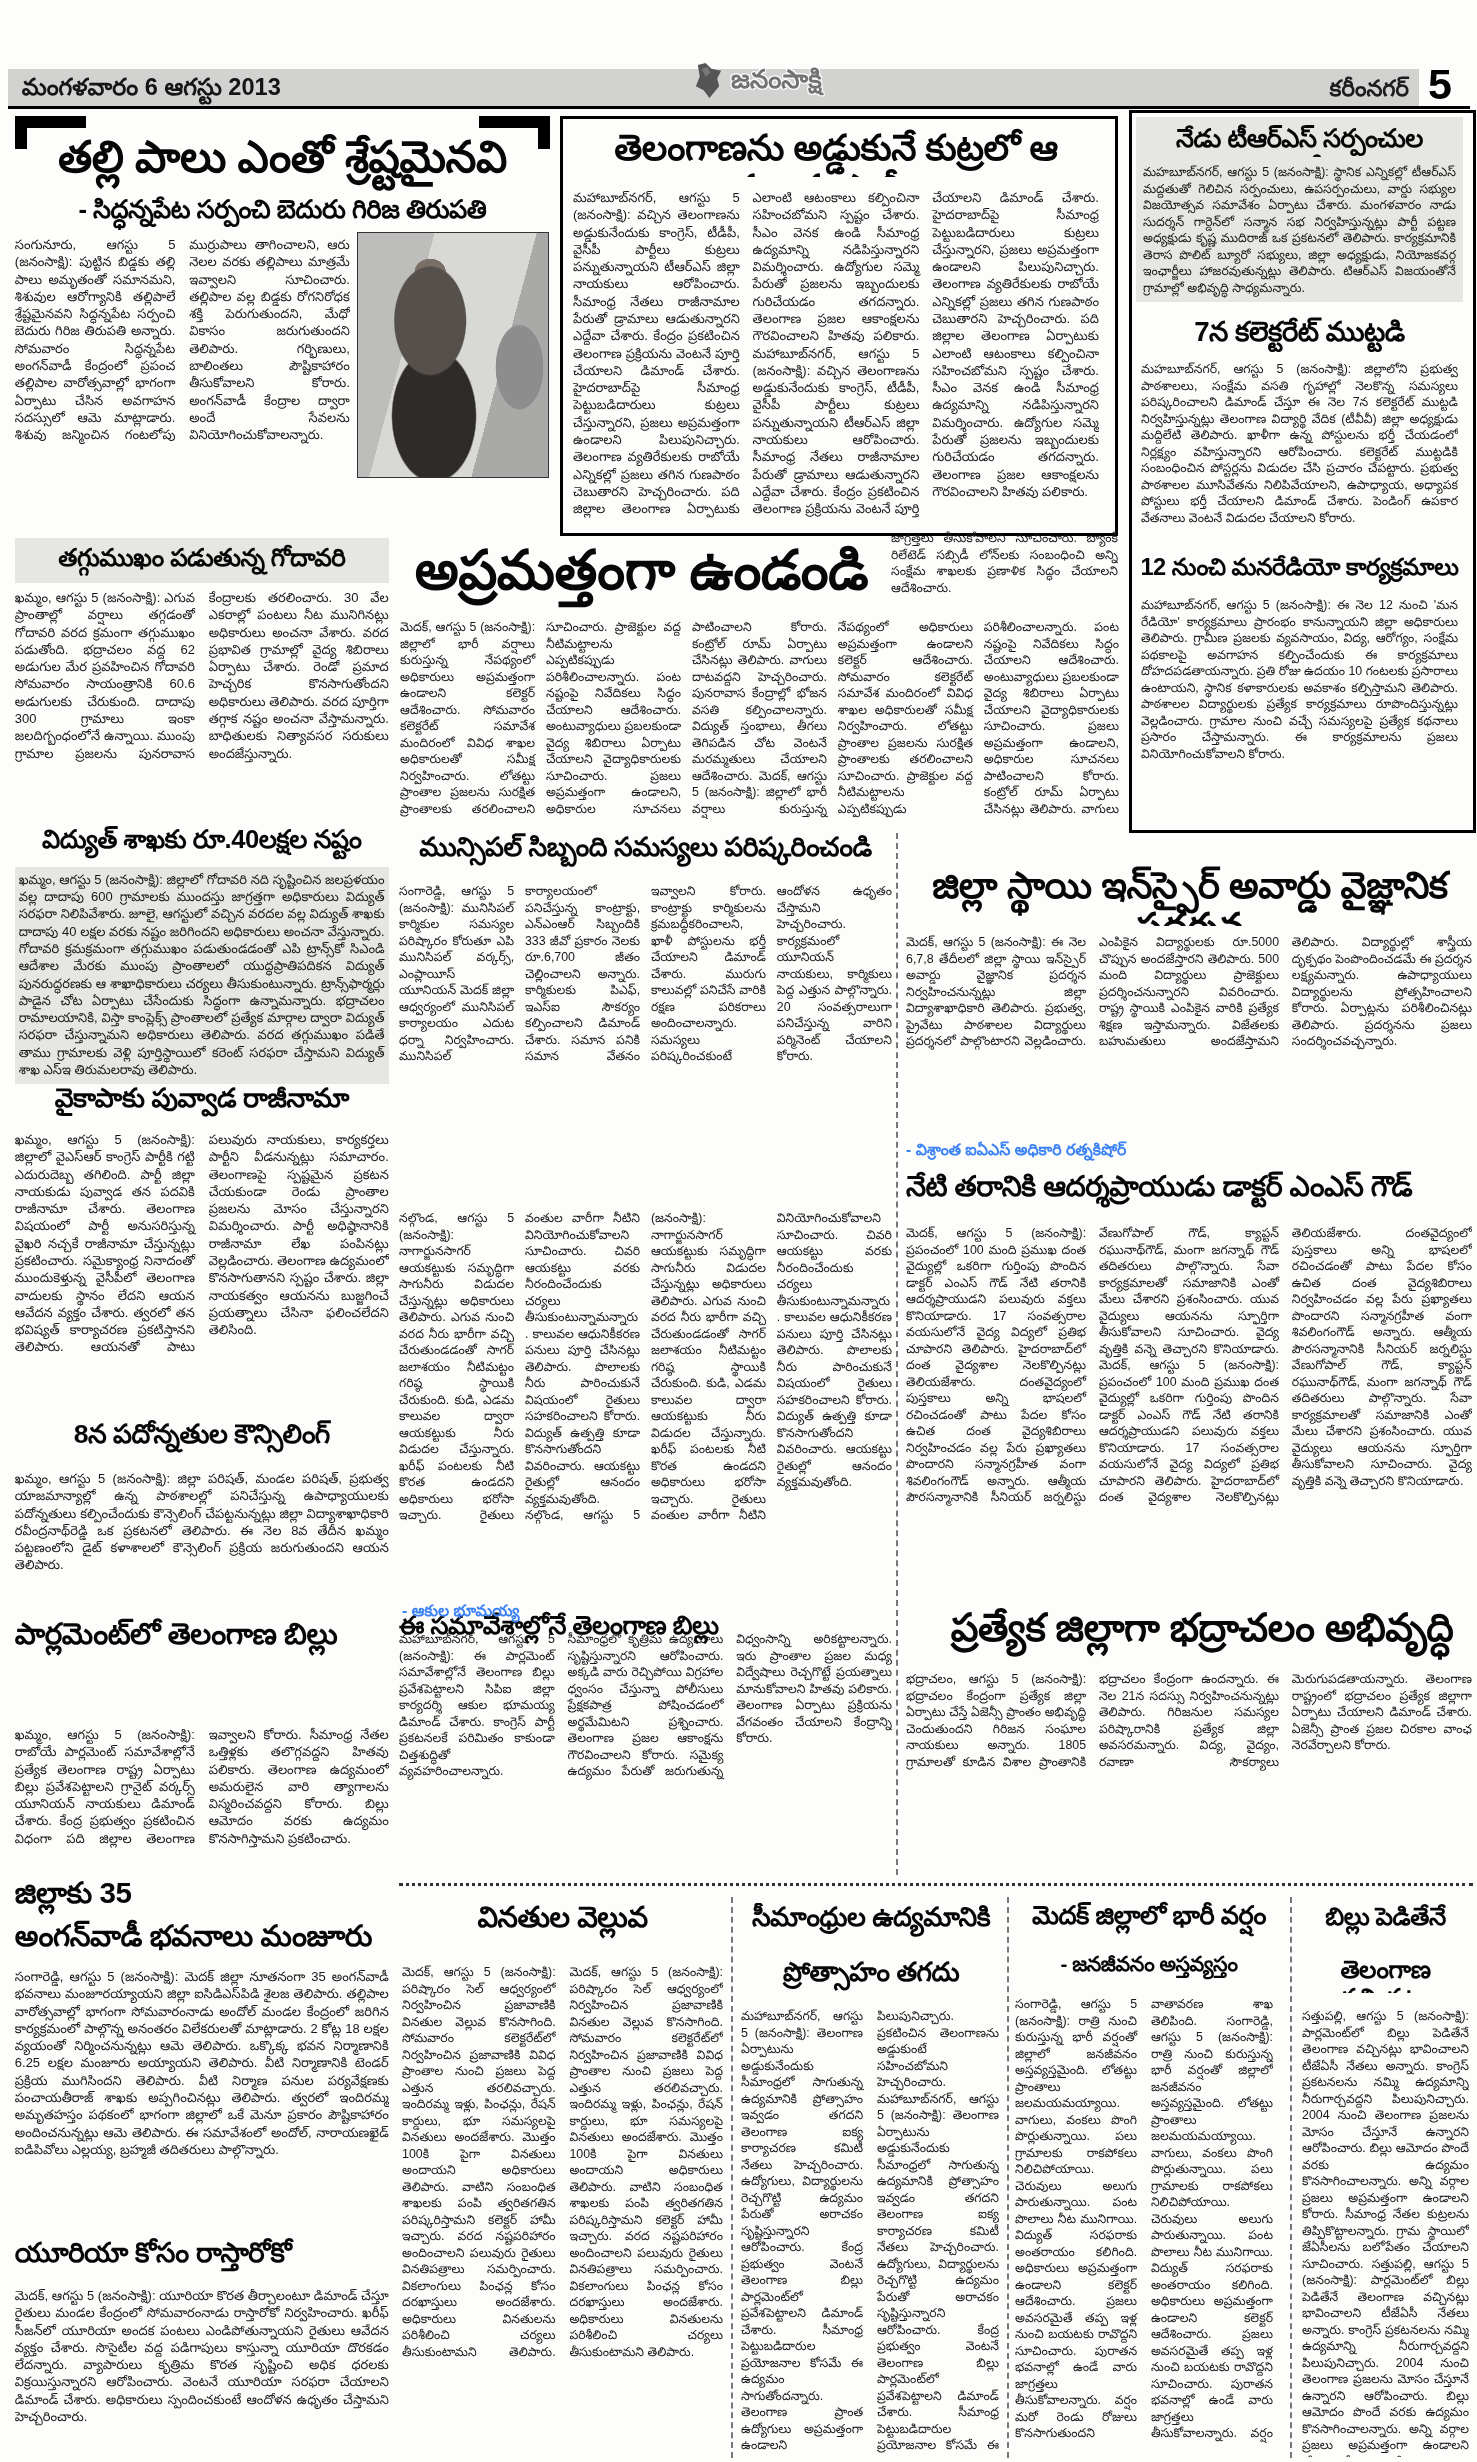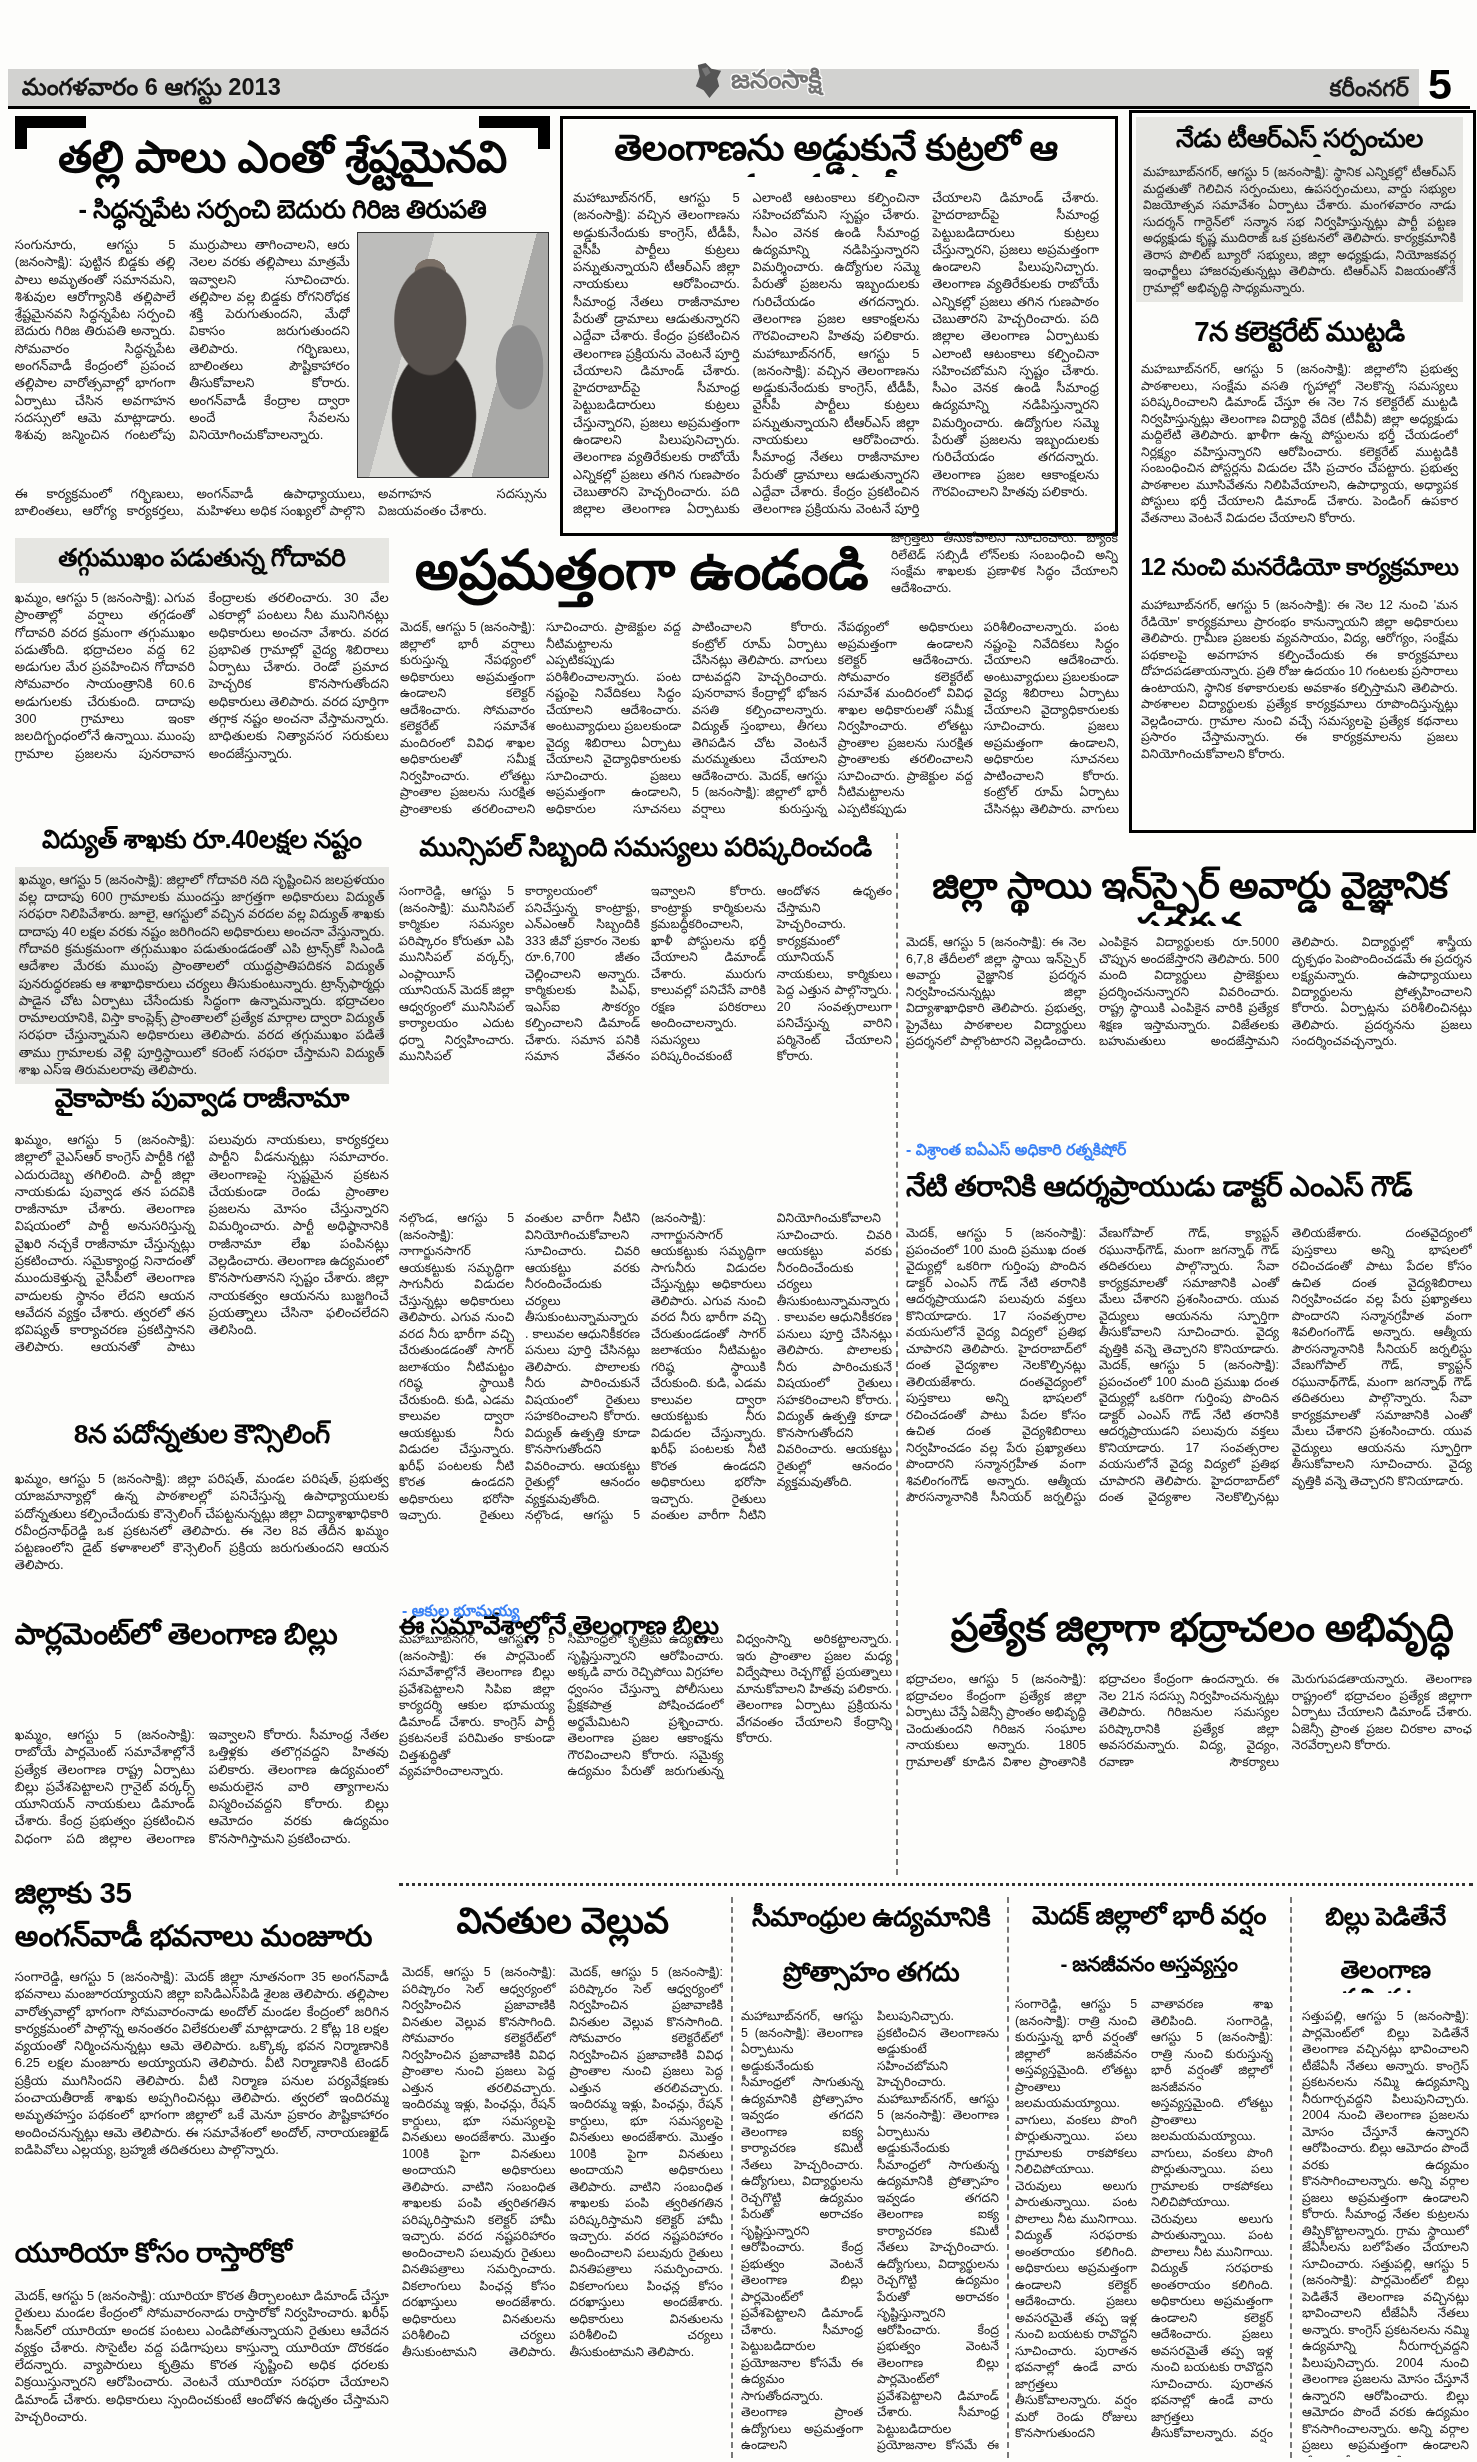--- a/index.html
+++ b/index.html
@@ -55,21 +55,20 @@
 
   <div class="abs bracket" style="left:14.8px;top:116px;width:71px;height:11.8px;"></div>
   <div class="abs bracket" style="left:14.8px;top:116px;width:11.8px;height:33px;"></div>
   <div class="abs bracket" style="left:479px;top:116px;width:71px;height:11.8px;"></div>
   <div class="abs bracket" style="left:538px;top:116px;width:11.8px;height:33px;"></div>
 
   <div class="abs hl" style="left:14.8px;top:132px;width:535px;height:61px;font-size:44px;">తల్లి పాలు ఎంతో శ్రేష్టమైనవి</div>
   <div class="abs hl" style="left:14.8px;top:195px;width:535px;height:35px;font-size:25.6px;">- సిద్ధన్నపేట సర్పంచి బెదురు గిరిజ తిరుపతి</div>
   <div class="abs body-txt cols2" style="left:14.8px;top:236px;width:335px;height:240px;">సంగునూరు, ఆగస్టు 5 (జనంసాక్షి): పుట్టిన బిడ్డకు తల్లి పాలు అమృతంతో సమానమని, శిశువుల ఆరోగ్యానికి తల్లిపాలే శ్రేష్టమైనవని సిద్ధన్నపేట సర్పంచి బెదురు గిరిజ తిరుపతి అన్నారు. సోమవారం సిద్ధన్నపేట అంగన్‌వాడీ కేంద్రంలో ప్రపంచ తల్లిపాల వారోత్సవాల్లో భాగంగా ఏర్పాటు చేసిన అవగాహన సదస్సులో ఆమె మాట్లాడారు. శిశువు జన్మించిన గంటలోపు ముర్రుపాలు తాగించాలని, ఆరు నెలల వరకు తల్లిపాలు మాత్రమే ఇవ్వాలని సూచించారు. తల్లిపాల వల్ల బిడ్డకు రోగనిరోధక శక్తి పెరుగుతుందని, మేధో వికాసం జరుగుతుందని తెలిపారు. గర్భిణులు, బాలింతలు పౌష్టికాహారం తీసుకోవాలని కోరారు. అంగన్‌వాడీ కేంద్రాల ద్వారా అందే సేవలను వినియోగించుకోవాలన్నారు.</div>
   <div class="abs photo" style="left:357px;top:232px;width:190px;height:244px;"></div>
-  <div class="abs body-txt cols3" style="left:14.8px;top:485px;width:532px;height:43px;">ఈ కార్యక్రమంలో గర్భిణులు, బాలింతలు, ఆరోగ్య కార్యకర్తలు, అంగన్‌వాడీ ఉపాధ్యాయులు, మహిళలు అధిక సంఖ్యలో పాల్గొని అవగాహన సదస్సును విజయవంతం చేశారు.</div>
 
   <div class="abs boxed" style="left:560px;top:116px;width:552px;height:414px;"></div>
   <div class="abs hl" style="left:567px;top:128px;width:538px;height:49px;font-size:36px;font-weight:900;">తెలంగాణను అడ్డుకునే కుట్రలో ఆ మూడు పార్టీలు</div>
   <div class="abs body-txt cols3" style="left:573px;top:189px;width:526px;height:331px;">మహాబూబ్‌నగర్, ఆగస్టు 5 (జనంసాక్షి): వచ్చిన తెలంగాణను అడ్డుకునేందుకు కాంగ్రెస్, టీడీపీ, వైసీపీ పార్టీలు కుట్రలు పన్నుతున్నాయని టీఆర్ఎస్ జిల్లా నాయకులు ఆరోపించారు. సీమాంధ్ర నేతలు రాజీనామాల పేరుతో డ్రామాలు ఆడుతున్నారని ఎద్దేవా చేశారు. కేంద్రం ప్రకటించిన తెలంగాణ ప్రక్రియను వెంటనే పూర్తి చేయాలని డిమాండ్ చేశారు. హైదరాబాద్‌పై సీమాంధ్ర పెట్టుబడిదారులు కుట్రలు చేస్తున్నారని, ప్రజలు అప్రమత్తంగా ఉండాలని పిలుపునిచ్చారు. తెలంగాణ వ్యతిరేకులకు రాబోయే ఎన్నికల్లో ప్రజలు తగిన గుణపాఠం చెబుతారని హెచ్చరించారు. పది జిల్లాల తెలంగాణ ఏర్పాటుకు ఎలాంటి ఆటంకాలు కల్పించినా సహించబోమని స్పష్టం చేశారు. సీఎం వెనక ఉండి సీమాంధ్ర ఉద్యమాన్ని నడిపిస్తున్నారని విమర్శించారు. ఉద్యోగుల సమ్మె పేరుతో ప్రజలను ఇబ్బందులకు గురిచేయడం తగదన్నారు. తెలంగాణ ప్రజల ఆకాంక్షలను గౌరవించాలని హితవు పలికారు. మహాబూబ్‌నగర్, ఆగస్టు 5 (జనంసాక్షి): వచ్చిన తెలంగాణను అడ్డుకునేందుకు కాంగ్రెస్, టీడీపీ, వైసీపీ పార్టీలు కుట్రలు పన్నుతున్నాయని టీఆర్ఎస్ జిల్లా నాయకులు ఆరోపించారు. సీమాంధ్ర నేతలు రాజీనామాల పేరుతో డ్రామాలు ఆడుతున్నారని ఎద్దేవా చేశారు. కేంద్రం ప్రకటించిన తెలంగాణ ప్రక్రియను వెంటనే పూర్తి చేయాలని డిమాండ్ చేశారు. హైదరాబాద్‌పై సీమాంధ్ర పెట్టుబడిదారులు కుట్రలు చేస్తున్నారని, ప్రజలు అప్రమత్తంగా ఉండాలని పిలుపునిచ్చారు. తెలంగాణ వ్యతిరేకులకు రాబోయే ఎన్నికల్లో ప్రజలు తగిన గుణపాఠం చెబుతారని హెచ్చరించారు. పది జిల్లాల తెలంగాణ ఏర్పాటుకు ఎలాంటి ఆటంకాలు కల్పించినా సహించబోమని స్పష్టం చేశారు. సీఎం వెనక ఉండి సీమాంధ్ర ఉద్యమాన్ని నడిపిస్తున్నారని విమర్శించారు. ఉద్యోగుల సమ్మె పేరుతో ప్రజలను ఇబ్బందులకు గురిచేయడం తగదన్నారు. తెలంగాణ ప్రజల ఆకాంక్షలను గౌరవించాలని హితవు పలికారు. </div>
 
   <div class="abs" style="left:1129px;top:110px;width:341px;height:717px;border:3px solid #000;"></div>
   <div class="abs graybox" style="left:1136px;top:117px;width:327px;height:185px;"></div>
   <div class="abs hl" style="left:1140px;top:124px;width:319px;height:33px;font-size:25.6px;">నేడు టీఆర్ఎస్ సర్పంచుల సమావేశం</div>
   <div class="abs body-txt small" style="left:1143px;top:164px;width:313px;height:134px;">మహబూబ్‌నగర్, ఆగస్టు 5 (జనంసాక్షి): స్థానిక ఎన్నికల్లో టీఆర్ఎస్ మద్దతుతో గెలిచిన సర్పంచులు, ఉపసర్పంచులు, వార్డు సభ్యుల విజయోత్సవ సమావేశం ఏర్పాటు చేశారు. మంగళవారం నాడు సుదర్శన్ గార్డెన్‌లో సన్మాన సభ నిర్వహిస్తున్నట్లు పార్టీ పట్టణ అధ్యక్షుడు కృష్ణ ముదిరాజ్ ఒక ప్రకటనలో తెలిపారు. కార్యక్రమానికి తెరాస పొలిట్ బ్యూరో సభ్యులు, జిల్లా అధ్యక్షుడు, నియోజకవర్గ ఇంఛార్జీలు హాజరవుతున్నట్లు తెలిపారు. టిఆర్ఎస్ విజయంతోనే గ్రామాల్లో అభివృద్ధి సాధ్యమన్నారు.</div>
 
@@ -124,21 +123,21 @@
   <div class="abs body-txt small cols3" style="left:906px;top:1225px;width:566px;height:345px;">మెదక్, ఆగస్టు 5 (జనంసాక్షి): ప్రపంచంలో 100 మంది ప్రముఖ దంత వైద్యుల్లో ఒకరిగా గుర్తింపు పొందిన డాక్టర్ ఎంఎస్ గౌడ్ నేటి తరానికి ఆదర్శప్రాయుడని పలువురు వక్తలు కొనియాడారు. 17 సంవత్సరాల వయసులోనే వైద్య విద్యలో ప్రతిభ చూపారని తెలిపారు. హైదరాబాద్‌లో దంత వైద్యశాల నెలకొల్పినట్లు తెలియజేశారు. దంతవైద్యంలో పుస్తకాలు అన్ని భాషలలో రచించడంతో పాటు పేదల కోసం ఉచిత దంత వైద్యశిబిరాలు నిర్వహించడం వల్ల పేరు ప్రఖ్యాతలు పొందారని సన్మానగ్రహీత వంగా శివలింగంగౌడ్ అన్నారు. ఆత్మీయ పౌరసన్మానానికి సీనియర్ జర్నలిస్టు వేణుగోపాల్ గౌడ్, క్యాప్టన్ రఘునాథ్‌గౌడ్, మంగా జగన్నాథ్ గౌడ్ తదితరులు పాల్గొన్నారు. సేవా కార్యక్రమాలతో సమాజానికి ఎంతో మేలు చేశారని ప్రశంసించారు. యువ వైద్యులు ఆయనను స్ఫూర్తిగా తీసుకోవాలని సూచించారు. వైద్య వృత్తికి వన్నె తెచ్చారని కొనియాడారు. మెదక్, ఆగస్టు 5 (జనంసాక్షి): ప్రపంచంలో 100 మంది ప్రముఖ దంత వైద్యుల్లో ఒకరిగా గుర్తింపు పొందిన డాక్టర్ ఎంఎస్ గౌడ్ నేటి తరానికి ఆదర్శప్రాయుడని పలువురు వక్తలు కొనియాడారు. 17 సంవత్సరాల వయసులోనే వైద్య విద్యలో ప్రతిభ చూపారని తెలిపారు. హైదరాబాద్‌లో దంత వైద్యశాల నెలకొల్పినట్లు తెలియజేశారు. దంతవైద్యంలో పుస్తకాలు అన్ని భాషలలో రచించడంతో పాటు పేదల కోసం ఉచిత దంత వైద్యశిబిరాలు నిర్వహించడం వల్ల పేరు ప్రఖ్యాతలు పొందారని సన్మానగ్రహీత వంగా శివలింగంగౌడ్ అన్నారు. ఆత్మీయ పౌరసన్మానానికి సీనియర్ జర్నలిస్టు వేణుగోపాల్ గౌడ్, క్యాప్టన్ రఘునాథ్‌గౌడ్, మంగా జగన్నాథ్ గౌడ్ తదితరులు పాల్గొన్నారు. సేవా కార్యక్రమాలతో సమాజానికి ఎంతో మేలు చేశారని ప్రశంసించారు. యువ వైద్యులు ఆయనను స్ఫూర్తిగా తీసుకోవాలని సూచించారు. వైద్య వృత్తికి వన్నె తెచ్చారని కొనియాడారు. </div>
 
   <div class="abs hl" style="left:931px;top:1606px;width:542px;height:55px;font-size:39px;font-weight:900;">ప్రత్యేక జిల్లాగా భద్రాచలం అభివృద్ధి</div>
   <div class="abs body-txt small cols3" style="left:906px;top:1671px;width:566px;height:201px;">భద్రాచలం, ఆగస్టు 5 (జనంసాక్షి): భద్రాచలం కేంద్రంగా ప్రత్యేక జిల్లా ఏర్పాటు చేస్తే ఏజెన్సీ ప్రాంతం అభివృద్ధి చెందుతుందని గిరిజన సంఘాల నాయకులు అన్నారు. 1805 గ్రామాలతో కూడిన విశాల ప్రాంతానికి భద్రాచలం కేంద్రంగా ఉందన్నారు. ఈ నెల 21న సదస్సు నిర్వహించనున్నట్లు తెలిపారు. గిరిజనుల సమస్యల పరిష్కారానికి ప్రత్యేక జిల్లా అవసరమన్నారు. విద్య, వైద్యం, రవాణా సౌకర్యాలు మెరుగుపడతాయన్నారు. తెలంగాణ రాష్ట్రంలో భద్రాచలం ప్రత్యేక జిల్లాగా ఏర్పాటు చేయాలని డిమాండ్ చేశారు. ఏజెన్సీ ప్రాంత ప్రజల చిరకాల వాంఛ నెరవేర్చాలని కోరారు. </div>
 
   <div class="abs dotrule" style="left:399px;top:1883px;width:1074px;"></div>
   <div class="abs vdash" style="left:731px;top:1897px;height:561px;"></div>
   <div class="abs vdash" style="left:1007px;top:1897px;height:561px;"></div>
   <div class="abs vdash" style="left:1290px;top:1897px;height:561px;"></div>
 
-  <div class="abs hl" style="left:406px;top:1901px;width:313px;height:49px;font-size:36px;">వినతుల వెల్లువ</div>
+  <div class="abs hl" style="left:406px;top:1901px;width:313px;height:49px;font-size:29px;">వినతుల వెల్లువ</div>
   <div class="abs body-txt small cols2" style="left:402px;top:1964px;width:321px;height:493px;">మెదక్, ఆగస్టు 5 (జనంసాక్షి): పరిష్కారం సెల్ ఆధ్వర్యంలో నిర్వహించిన ప్రజావాణికి వినతుల వెల్లువ కొనసాగింది. సోమవారం కలెక్టరేట్‌లో నిర్వహించిన ప్రజావాణికి వివిధ ప్రాంతాల నుంచి ప్రజలు పెద్ద ఎత్తున తరలివచ్చారు. ఇందిరమ్మ ఇళ్లు, పింఛన్లు, రేషన్ కార్డులు, భూ సమస్యలపై వినతులు అందజేశారు. మొత్తం 100కి పైగా వినతులు అందాయని అధికారులు తెలిపారు. వాటిని సంబంధిత శాఖలకు పంపి త్వరితగతిన పరిష్కరిస్తామని కలెక్టర్ హామీ ఇచ్చారు. వరద నష్టపరిహారం అందించాలని పలువురు రైతులు వినతిపత్రాలు సమర్పించారు. వికలాంగులు పింఛన్ల కోసం దరఖాస్తులు అందజేశారు. అధికారులు వినతులను పరిశీలించి చర్యలు తీసుకుంటామని తెలిపారు. మెదక్, ఆగస్టు 5 (జనంసాక్షి): పరిష్కారం సెల్ ఆధ్వర్యంలో నిర్వహించిన ప్రజావాణికి వినతుల వెల్లువ కొనసాగింది. సోమవారం కలెక్టరేట్‌లో నిర్వహించిన ప్రజావాణికి వివిధ ప్రాంతాల నుంచి ప్రజలు పెద్ద ఎత్తున తరలివచ్చారు. ఇందిరమ్మ ఇళ్లు, పింఛన్లు, రేషన్ కార్డులు, భూ సమస్యలపై వినతులు అందజేశారు. మొత్తం 100కి పైగా వినతులు అందాయని అధికారులు తెలిపారు. వాటిని సంబంధిత శాఖలకు పంపి త్వరితగతిన పరిష్కరిస్తామని కలెక్టర్ హామీ ఇచ్చారు. వరద నష్టపరిహారం అందించాలని పలువురు రైతులు వినతిపత్రాలు సమర్పించారు. వికలాంగులు పింఛన్ల కోసం దరఖాస్తులు అందజేశారు. అధికారులు వినతులను పరిశీలించి చర్యలు తీసుకుంటామని తెలిపారు. </div>
 
   <div class="abs hl" style="left:743px;top:1903px;width:256px;height:39px;font-size:26.6px;">సీమాంధ్రుల ఉద్యమానికి</div>
   <div class="abs hl" style="left:743px;top:1958px;width:256px;height:39px;font-size:26.6px;">ప్రోత్సాహం తగదు</div>
   <div class="abs body-txt small cols2" style="left:741px;top:2008px;width:258px;height:449px;">మహాబూబ్‌నగర్, ఆగస్టు 5 (జనంసాక్షి): తెలంగాణ ఏర్పాటును అడ్డుకునేందుకు సీమాంధ్రలో సాగుతున్న ఉద్యమానికి ప్రోత్సాహం ఇవ్వడం తగదని తెలంగాణ ఐక్య కార్యాచరణ కమిటీ నేతలు హెచ్చరించారు. ఉద్యోగులు, విద్యార్థులను రెచ్చగొట్టి ఉద్యమం పేరుతో అరాచకం సృష్టిస్తున్నారని ఆరోపించారు. కేంద్ర ప్రభుత్వం వెంటనే తెలంగాణ బిల్లు పార్లమెంట్‌లో ప్రవేశపెట్టాలని డిమాండ్ చేశారు. సీమాంధ్ర పెట్టుబడిదారుల ప్రయోజనాల కోసమే ఈ ఉద్యమం సాగుతోందన్నారు. తెలంగాణ ప్రాంత ఉద్యోగులు అప్రమత్తంగా ఉండాలని పిలుపునిచ్చారు. ప్రకటించిన తెలంగాణను అడ్డుకుంటే సహించబోమని హెచ్చరించారు. మహాబూబ్‌నగర్, ఆగస్టు 5 (జనంసాక్షి): తెలంగాణ ఏర్పాటును అడ్డుకునేందుకు సీమాంధ్రలో సాగుతున్న ఉద్యమానికి ప్రోత్సాహం ఇవ్వడం తగదని తెలంగాణ ఐక్య కార్యాచరణ కమిటీ నేతలు హెచ్చరించారు. ఉద్యోగులు, విద్యార్థులను రెచ్చగొట్టి ఉద్యమం పేరుతో అరాచకం సృష్టిస్తున్నారని ఆరోపించారు. కేంద్ర ప్రభుత్వం వెంటనే తెలంగాణ బిల్లు పార్లమెంట్‌లో ప్రవేశపెట్టాలని డిమాండ్ చేశారు. సీమాంధ్ర పెట్టుబడిదారుల ప్రయోజనాల కోసమే ఈ ఉద్యమం సాగుతోందన్నారు. తెలంగాణ ప్రాంత ఉద్యోగులు అప్రమత్తంగా ఉండాలని పిలుపునిచ్చారు. ప్రకటించిన తెలంగాణను అడ్డుకుంటే సహించబోమని హెచ్చరించారు. </div>
 
   <div class="abs hl" style="left:1017px;top:1901px;width:264px;height:39px;font-size:25.6px;">మెదక్ జిల్లాలో భారీ వర్షం</div>
   <div class="abs hl" style="left:1017px;top:1952px;width:264px;height:29.6px;font-size:20.7px;">- జనజీవనం అస్తవ్యస్తం</div>
   <div class="abs body-txt small cols2" style="left:1015px;top:1996px;width:258px;height:461px;">సంగారెడ్డి, ఆగస్టు 5 (జనంసాక్షి): రాత్రి నుంచి కురుస్తున్న భారీ వర్షంతో జిల్లాలో జనజీవనం అస్తవ్యస్తమైంది. లోతట్టు ప్రాంతాలు జలమయమయ్యాయి. వాగులు, వంకలు పొంగి పొర్లుతున్నాయి. పలు గ్రామాలకు రాకపోకలు నిలిచిపోయాయి. చెరువులు అలుగు పారుతున్నాయి. పంట పొలాలు నీట మునిగాయి. విద్యుత్ సరఫరాకు అంతరాయం కలిగింది. అధికారులు అప్రమత్తంగా ఉండాలని కలెక్టర్ ఆదేశించారు. ప్రజలు అవసరమైతే తప్ప ఇళ్ల నుంచి బయటకు రావొద్దని సూచించారు. పురాతన భవనాల్లో ఉండే వారు జాగ్రత్తలు తీసుకోవాలన్నారు. వర్షం మరో రెండు రోజులు కొనసాగుతుందని వాతావరణ శాఖ తెలిపింది. సంగారెడ్డి, ఆగస్టు 5 (జనంసాక్షి): రాత్రి నుంచి కురుస్తున్న భారీ వర్షంతో జిల్లాలో జనజీవనం అస్తవ్యస్తమైంది. లోతట్టు ప్రాంతాలు జలమయమయ్యాయి. వాగులు, వంకలు పొంగి పొర్లుతున్నాయి. పలు గ్రామాలకు రాకపోకలు నిలిచిపోయాయి. చెరువులు అలుగు పారుతున్నాయి. పంట పొలాలు నీట మునిగాయి. విద్యుత్ సరఫరాకు అంతరాయం కలిగింది. అధికారులు అప్రమత్తంగా ఉండాలని కలెక్టర్ ఆదేశించారు. ప్రజలు అవసరమైతే తప్ప ఇళ్ల నుంచి బయటకు రావొద్దని సూచించారు. పురాతన భవనాల్లో ఉండే వారు జాగ్రత్తలు తీసుకోవాలన్నారు. వర్షం మరో రెండు రోజులు కొనసాగుతుందని వాతావరణ శాఖ తెలిపింది. </div>
 

